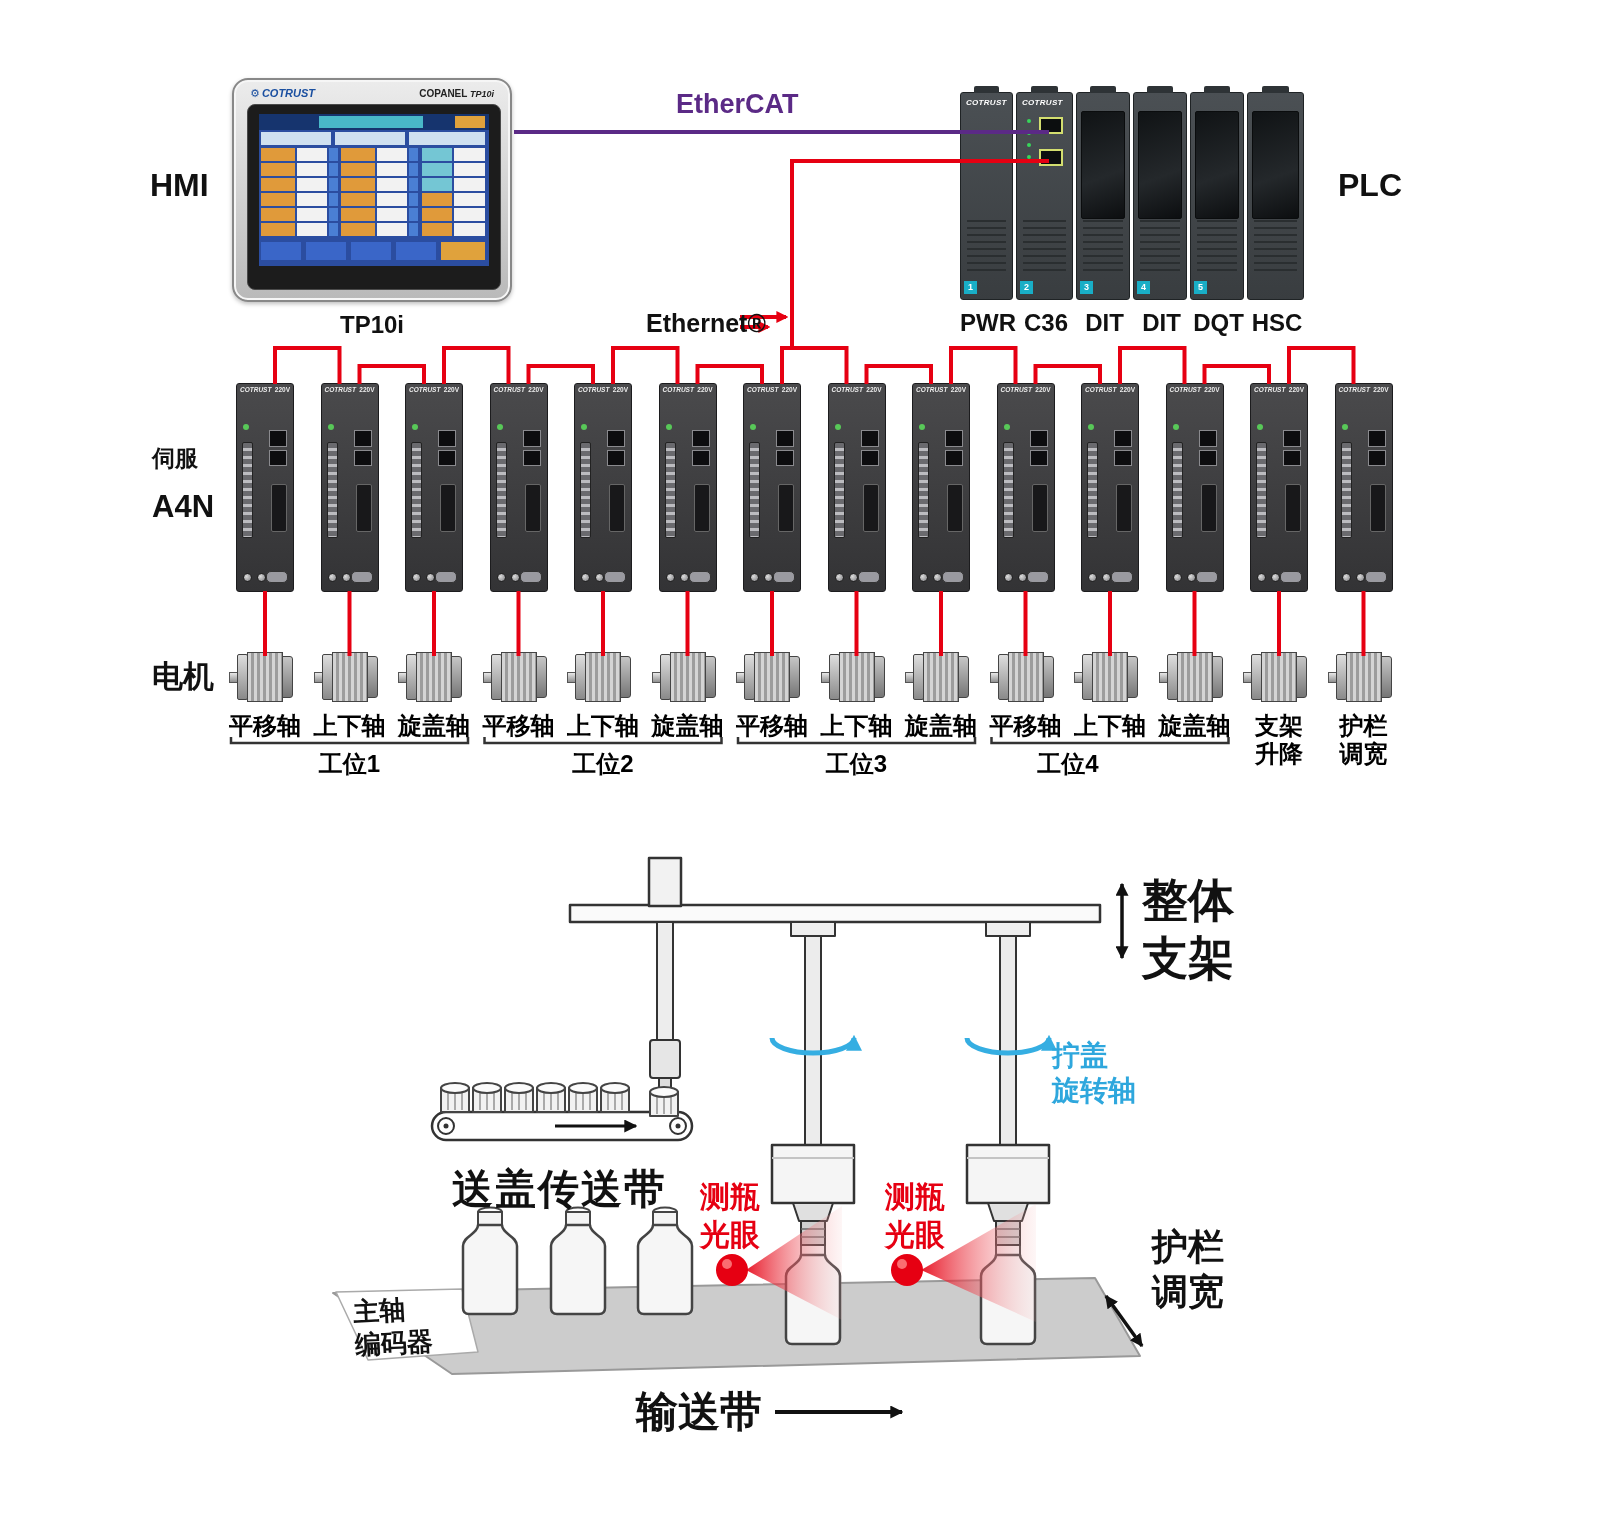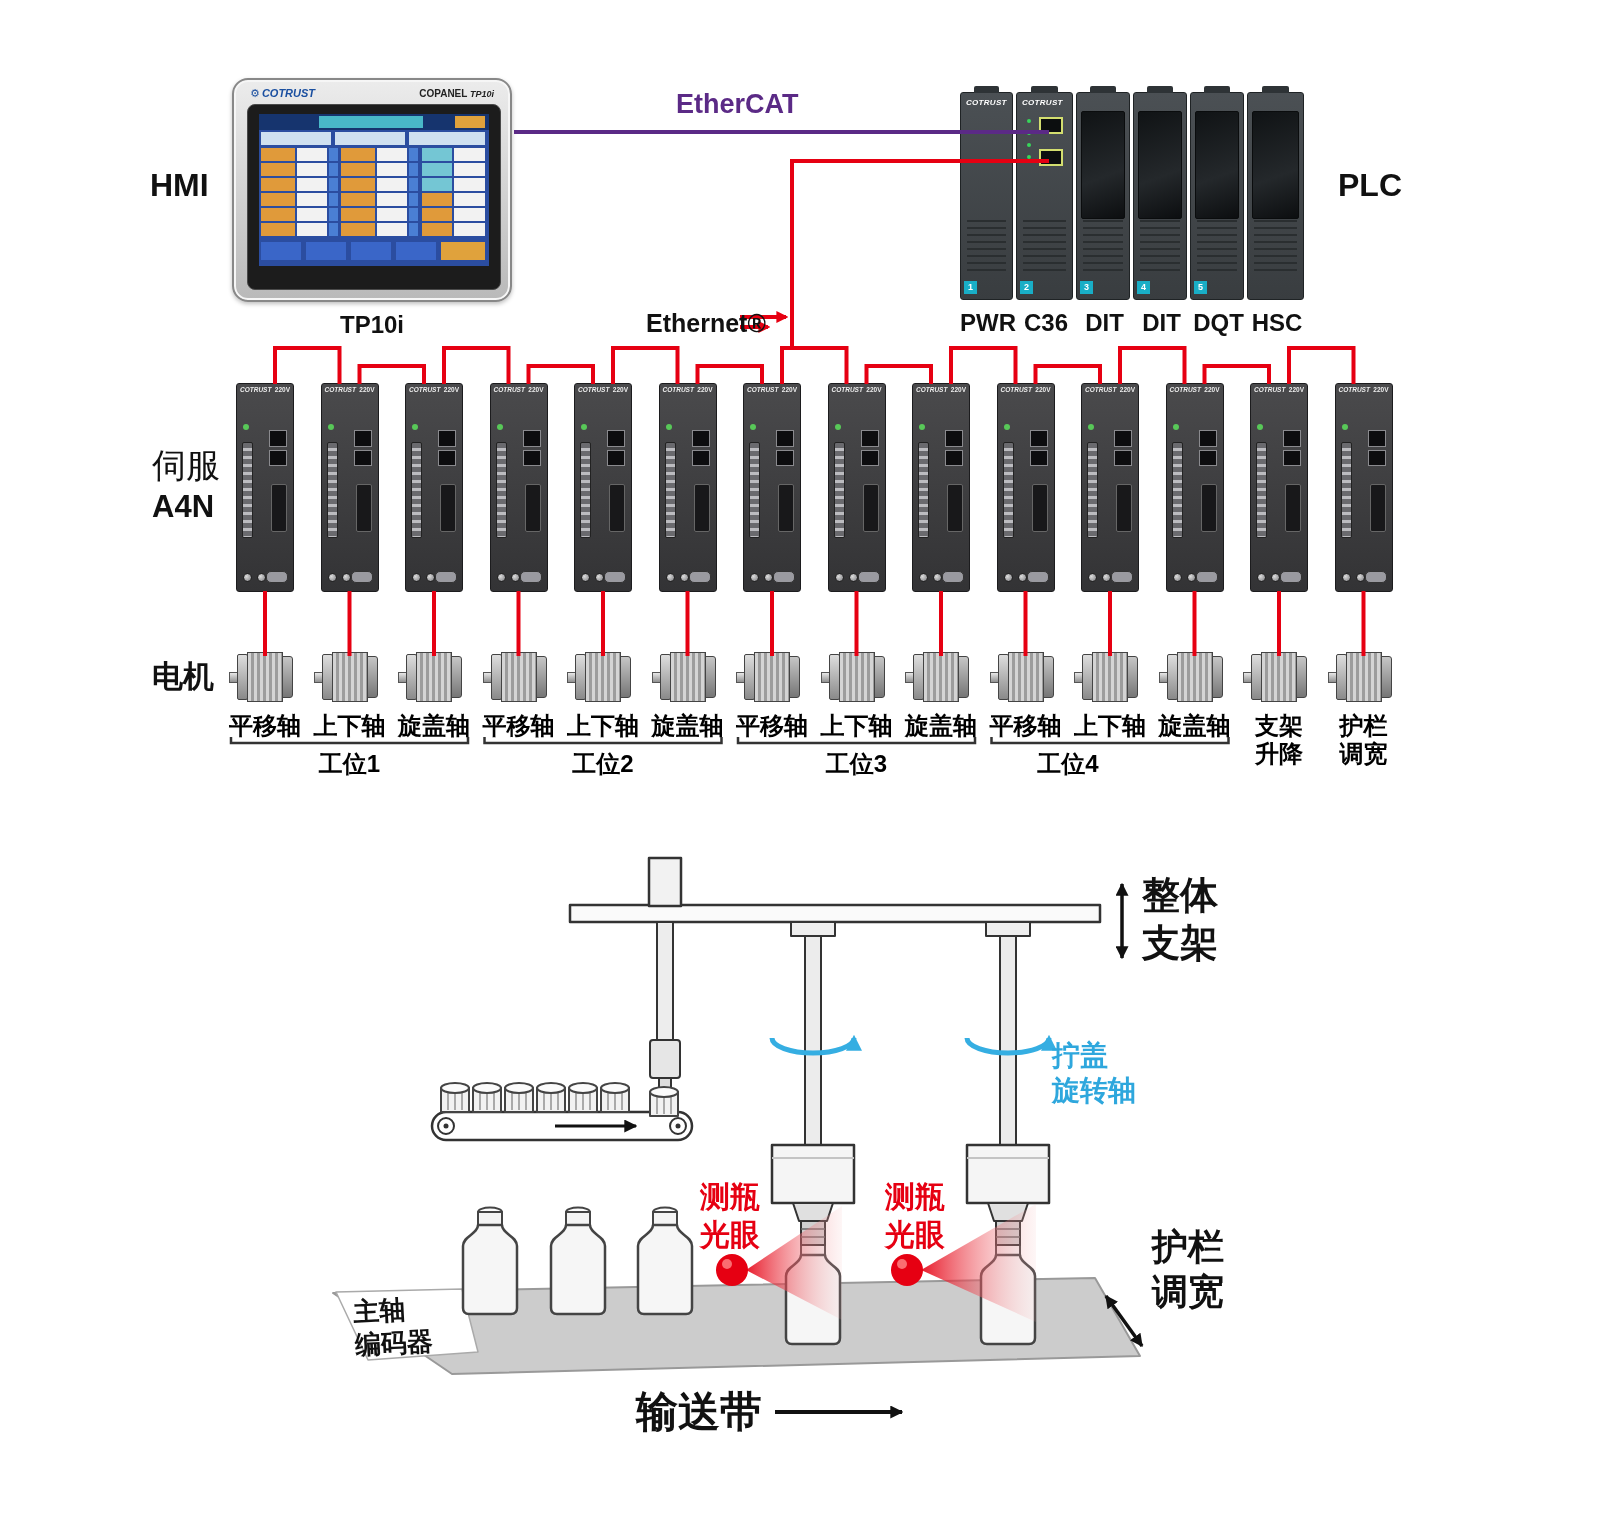--- a/index.html
+++ b/index.html
@@ -666,26 +666,27 @@
       <div class="station-lbl" style="left: 603px;">工位2</div>
       <div class="station-lbl" style="left: 856.5px;">工位3</div>
       <div class="station-lbl" style="left: 1068px;">工位4</div>
     </div>
 
   <div class="lbl" style="left:150px;top:165px;font-size:32px;font-weight:600">HMI</div>
   <div class="lbl" style="left:372px;top:310px;transform:translateX(-50%);font-size:24px;font-weight:600">TP10i</div>
   <div class="lbl" style="left:1338px;top:165px;font-size:32px;font-weight:600">PLC</div>
   <div class="lbl" style="left:676px;top:88px;font-size:27px;color:#5b2a86">EtherCAT</div>
   <div class="lbl" style="left:646px;top:308px;font-size:25px">Ethernet®</div>
-  <div class="lbl" style="left:152px;top:444px;font-size:34px;font-weight:400">伺服</div>
+  <div class="lbl" style="left:152px;top:444px;font-size:23px;font-weight:700">伺服</div>
   <div class="lbl" style="left:152px;top:488px;font-size:31px;font-weight:600">A4N</div>
   <div class="lbl" style="left:152px;top:658px;font-size:31px;font-weight:600">电机</div>
 
-  <div class="lbl" style="left:1142px;top:872px;font-size:38px">整体
+  <div class="lbl" style="left:1142px;top:872px;font-size:46px">整体
 支架</div>
+  <div class="lbl" style="left:452px;top:1164px;font-size:41px;letter-spacing:2px">送盖传送带</div>
   <div class="lbl" style="left:1052px;top:1038px;font-size:28px;color:#2ea7dd">拧盖
 旋转轴</div>
   <div class="lbl" style="left:700px;top:1178px;font-size:30px;color:#e60012">测瓶
 光眼</div>
   <div class="lbl" style="left:885px;top:1178px;font-size:30px;color:#e60012">测瓶
 光眼</div>
   <div class="lbl" style="left:354px;top:1294px;font-size:26px;transform:rotate(-3deg)">主轴
 编码器</div>
   <div class="lbl" style="left:1152px;top:1224px;font-size:36px">护栏
 调宽</div>

